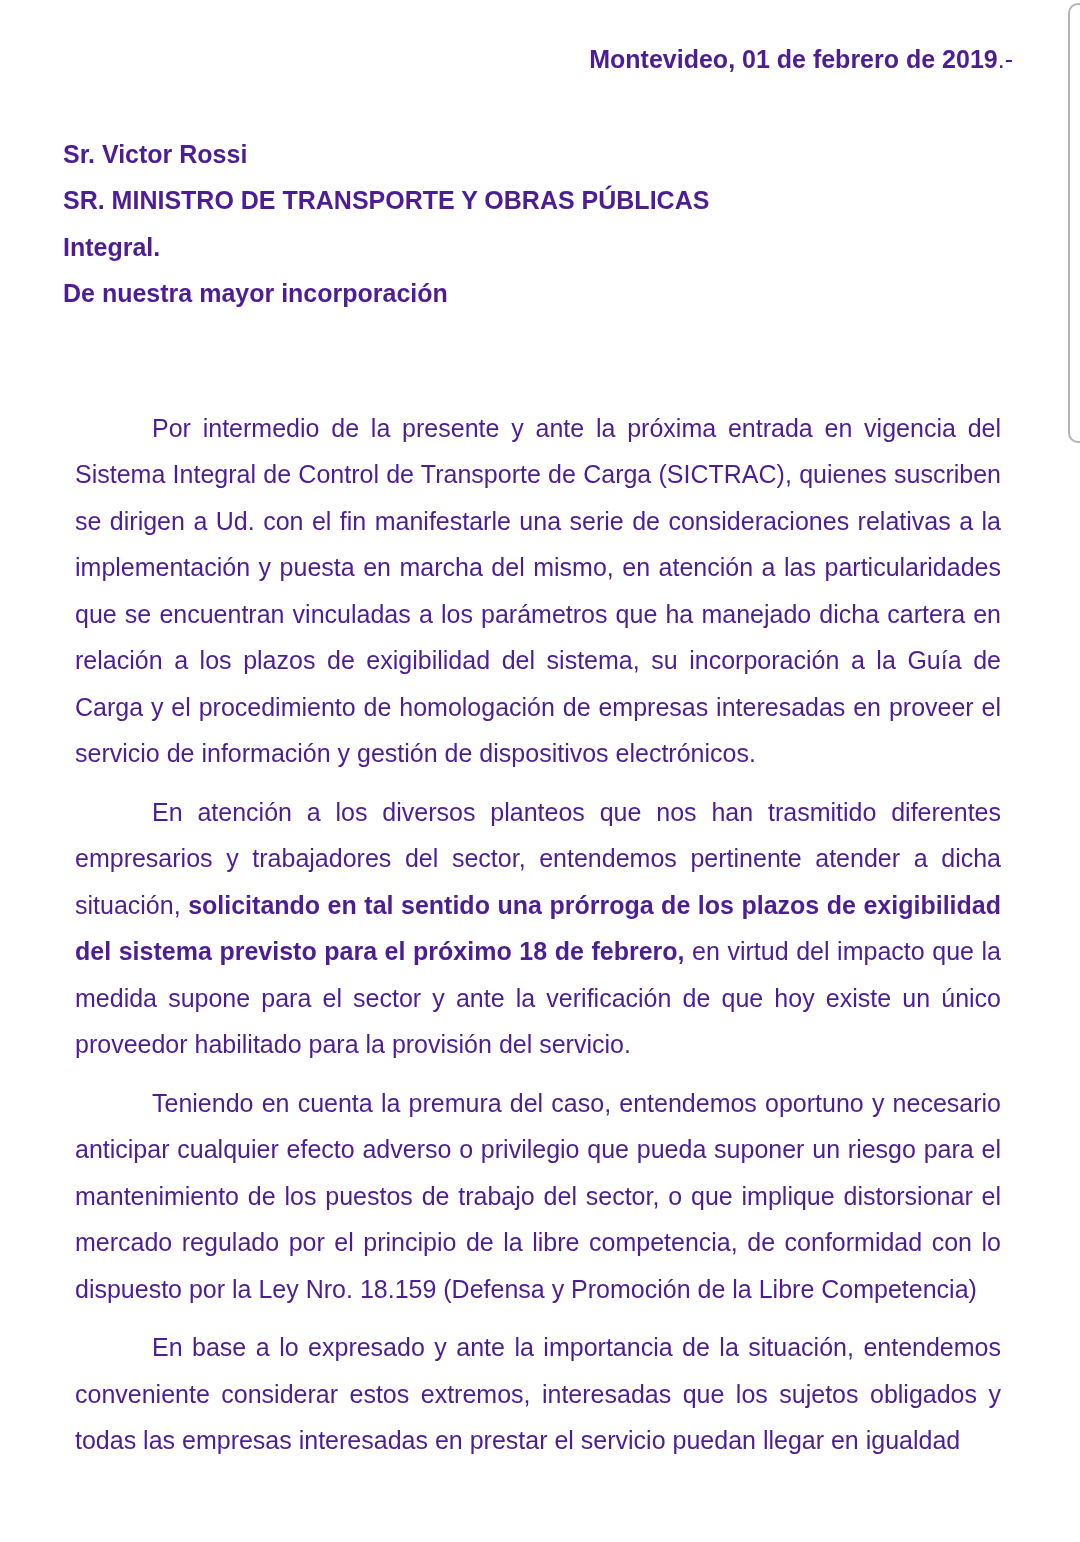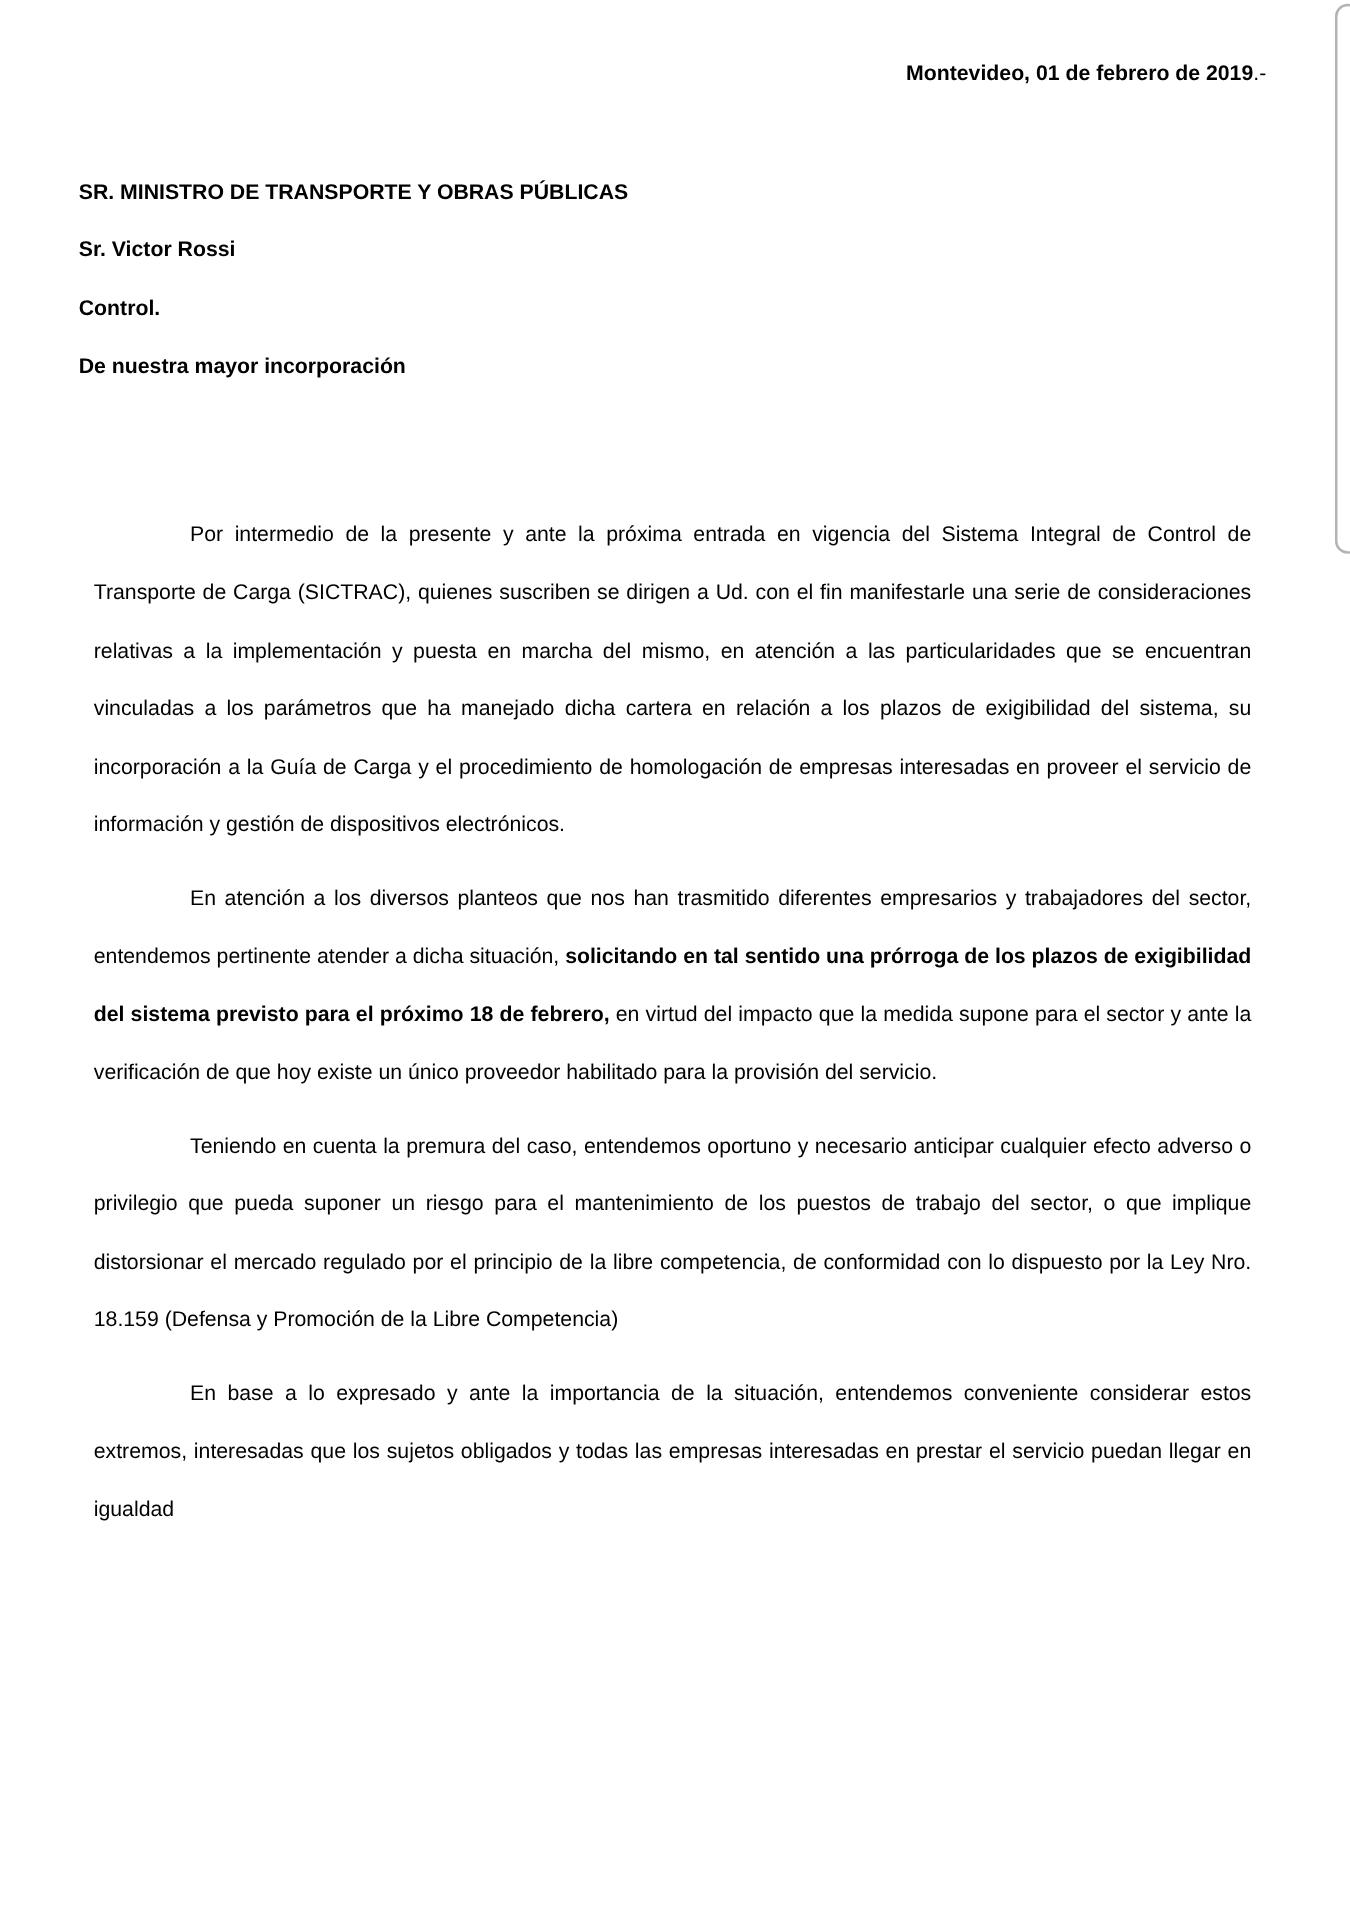--- a/index.html
+++ b/index.html
@@ -6,23 +6,23 @@
     margin: 0;
     padding: 0;
     background: #ffffff;
   }
   .page {
     position: relative;
     width: 1080px;
     height: 1542px;
     box-sizing: border-box;
     background: #ffffff;
-    color: #000000;
+    color: #4c1d95;
     font-family: "Liberation Sans", sans-serif;
-    font-size: 17px;
+    font-size: 25px;
     line-height: 46.5px;
     padding: 36px 67px 0 63px;
     overflow: hidden;
   }
   .date-line {
     margin: 0;
     text-align: right;
   }
   .date-line strong { font-weight: bold; }
   .date-line .suffix { font-weight: normal; }
@@ -53,23 +53,23 @@
   }
 </style>
 </head>
 <body>
 
 <div class="page">
 
   <p class="date-line"><strong>Montevideo, 01 de febrero de 2019</strong><span class="suffix">.-</span></p>
 
   <div class="recipient">
+    <div>Sr. Victor Rossi</div>
     <div>SR. MINISTRO DE TRANSPORTE Y OBRAS PÚBLICAS</div>
-    <div>Sr. Victor Rossi</div>
-    <div>Control.</div>
+    <div>Integral.</div>
     <div>De nuestra mayor incorporación</div>
   </div>
 
   <div class="body-text">
     <p>Por intermedio de la presente y ante la próxima entrada en vigencia del Sistema Integral de Control de Transporte de Carga (SICTRAC), quienes suscriben se dirigen a Ud. con el fin manifestarle una serie de consideraciones relativas a la implementación y puesta en marcha del mismo, en atención a las particularidades que se encuentran vinculadas a los parámetros que ha manejado dicha cartera en relación a los plazos de exigibilidad del sistema, su incorporación a la Guía de Carga y el procedimiento de homologación de empresas interesadas en proveer el servicio de información y gestión de dispositivos electrónicos.</p>
     <p><span>En atención a los diversos planteos que nos han trasmitido diferentes empresarios y trabajadores del sector, entendemos pertinente atender a dicha situación, </span><strong>solicitando en tal sentido una prórroga de los plazos de exigibilidad del sistema previsto para el próximo 18 de febrero,</strong><span> en virtud del impacto que la medida supone para el sector y ante la verificación de que hoy existe un único proveedor habilitado para la provisión del servicio.</span></p>
     <p>Teniendo en cuenta la premura del caso, entendemos oportuno y necesario anticipar cualquier efecto adverso o privilegio que pueda suponer un riesgo para el mantenimiento de los puestos de trabajo del sector, o que implique distorsionar el mercado regulado por el principio de la libre competencia, de conformidad con lo dispuesto por la Ley Nro. 18.159 (Defensa y Promoción de la Libre Competencia)</p>
     <p>En base a lo expresado y ante la importancia de la situación, entendemos conveniente considerar estos extremos, interesadas que los sujetos obligados y todas las empresas interesadas en prestar el servicio puedan llegar en igualdad</p>
   </div>
 

